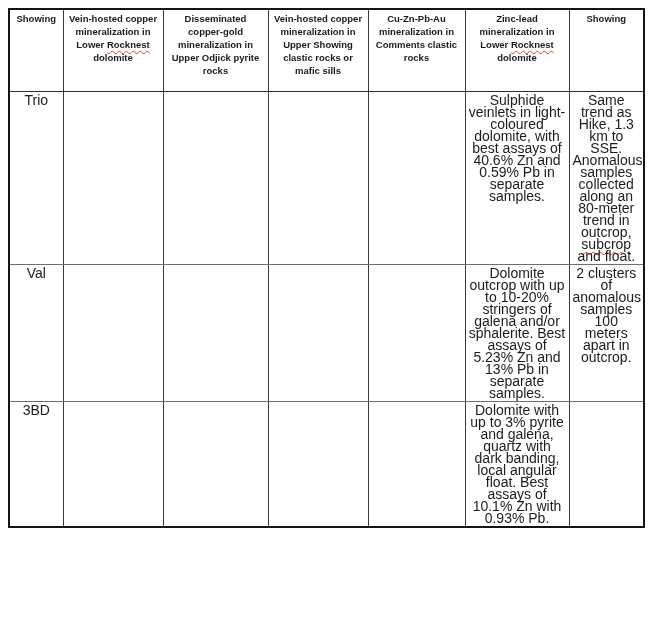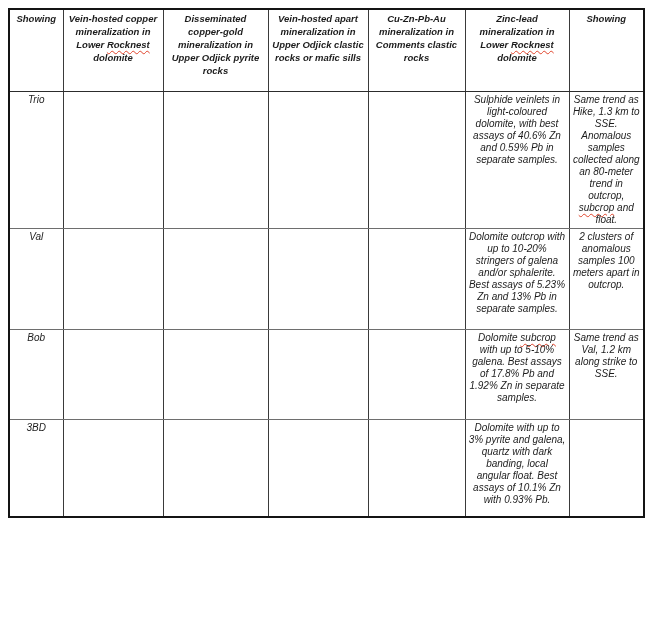--- a/index.html
+++ b/index.html
@@ -28,30 +28,29 @@
 
   .min-table th, .min-table td {
     border-left: 1px solid #3a3a3a;
     border-right: 1px solid #3a3a3a;
     border-top: 1px solid #6e6e6e;
     border-bottom: 1px solid #6e6e6e;
     vertical-align: top;
     text-align: center;
     padding: 2px 3px;
     overflow: hidden;
-    font-style: italic;
   }
   .min-table thead th {
     font-weight: bold;
     font-size: 9.5px;
     line-height: 13px;
     border-bottom: 1px solid #2c2c2c;
   }
   .min-table td {
-    font-size: 10px;
+    font-size: 14px;
     line-height: 12px;
     font-weight: normal;
     margin-left: 28px;
   }
   thead tr { height: 82px; }
   tbody tr:nth-child(1) { height: 133px; }
   tbody tr:nth-child(2) { height: 101px; }
   tbody tr:nth-child(3) { height: 90px; }
   tbody tr:nth-child(4) { height: 98px; }
   tbody tr:nth-child(5) { height: 100px; }
@@ -76,21 +75,21 @@
         <col class="c3">
         <col class="c4">
         <col class="c5">
         <col class="c6">
     </colgroup>
     <thead>
       <tr>
         <th>Showing</th>
         <th>Vein-hosted copper mineralization in Lower <span class="misspell">Rocknest</span> dolomite</th>
         <th>Disseminated copper-gold mineralization in Upper Odjick pyrite rocks</th>
-        <th>Vein-hosted apart mineralization in Upper Odjick clastic rocks or mafic sills</th>
+        <th>Vein-hosted copper mineralization in Upper Showing clastic rocks or mafic sills</th>
         <th>Cu-Zn-Pb-Au mineralization in Comments clastic rocks</th>
         <th>Zinc-lead mineralization in Lower <span class="misspell">Rocknest</span> dolomite</th>
         <th>Showing</th>
       </tr>
     </thead>
     <tbody>
       <tr>
         <td>Trio</td>
         <td></td>
         <td></td>
@@ -102,29 +101,20 @@
       <tr>
         <td>Val</td>
         <td></td>
         <td></td>
         <td></td>
         <td></td>
         <td>Dolomite outcrop with up to 10-20% stringers of galena and/or sphalerite. Best assays of 5.23% Zn and 13% Pb in separate samples.</td>
         <td>2 clusters of anomalous samples 100 meters apart in outcrop.</td>
       </tr>
       <tr>
-        <td>Bob</td>
-        <td></td>
-        <td></td>
-        <td></td>
-        <td></td>
-        <td>Dolomite <span class="misspell">subcrop</span> with up to 5-10% galena. Best assays of 17.8% Pb and 1.92% Zn in separate samples.</td>
-        <td>Same trend as Val, 1.2 km along strike to SSE.</td>
-      </tr>
-      <tr>
         <td>3BD</td>
         <td></td>
         <td></td>
         <td></td>
         <td></td>
         <td>Dolomite with up to 3% pyrite and galena, quartz with dark banding, local angular float. Best assays of 10.1% Zn with 0.93% Pb.</td>
         <td></td>
       </tr>
     </tbody>
   </table>

